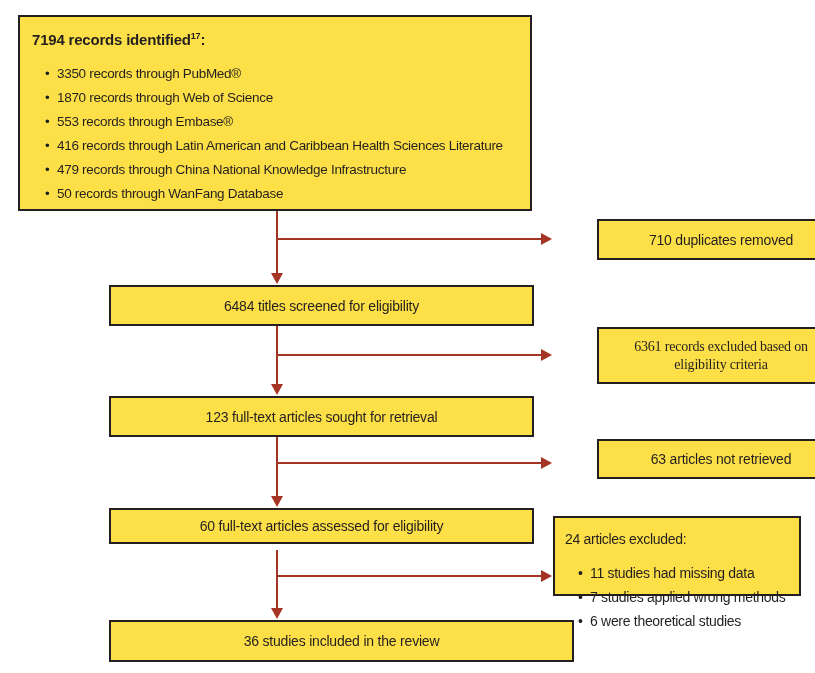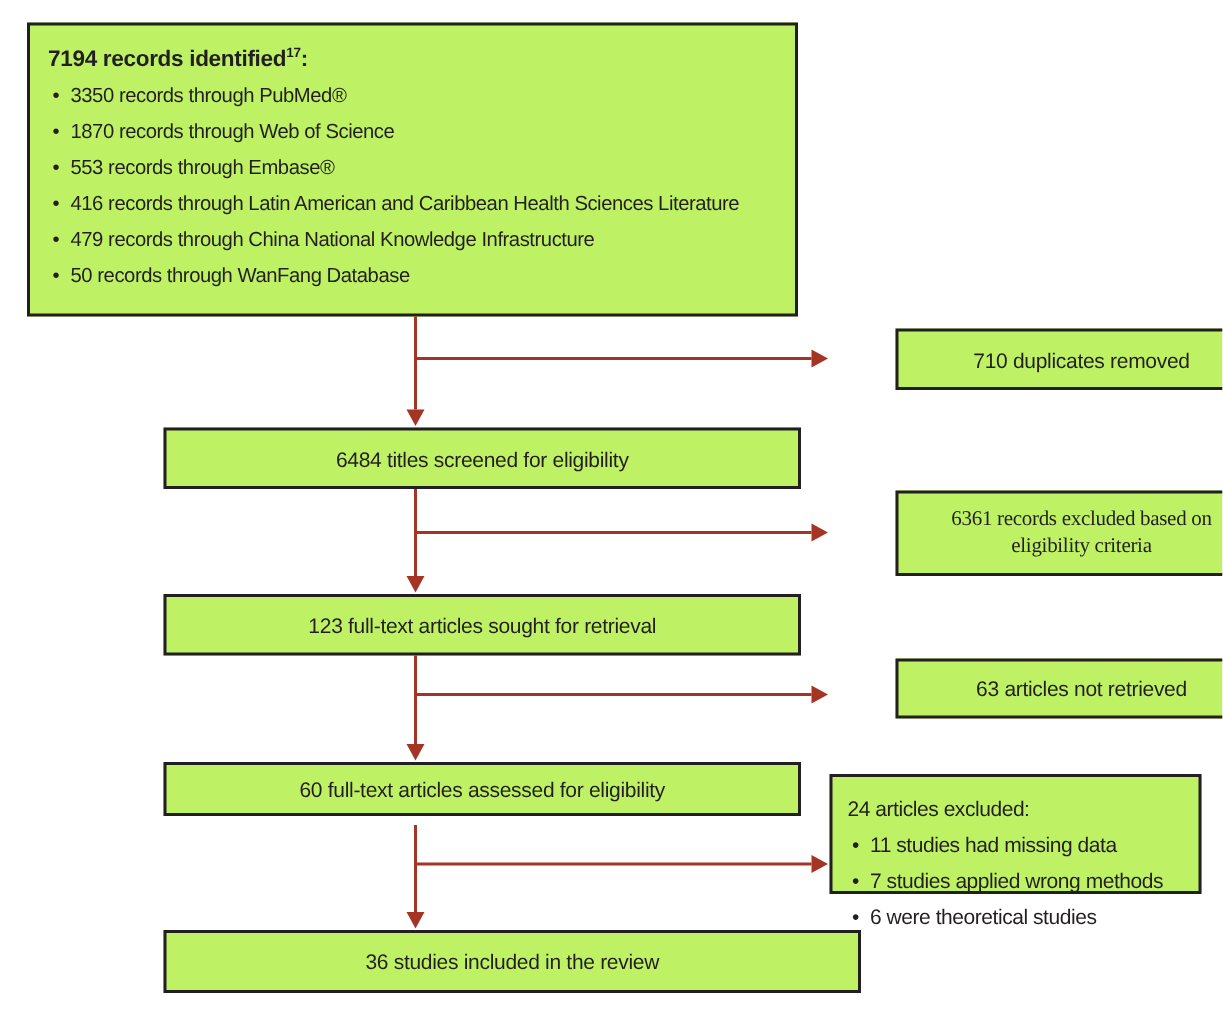--- a/index.html
+++ b/index.html
@@ -6,35 +6,35 @@
   .canvas {
     position:relative;
     width:815px; height:673px;
     background:var(--background,#ffffff);
     font-family:"Liberation Sans", sans-serif;
     color:var(--text,#231f20);
     overflow:hidden;
   }
   .box {
     position:absolute;
-    background:#bef264;
+    background:#fde047;
     border:2px solid var(--box-border,#231f20);
     box-sizing:border-box;
   }
   .center-text {
     display:flex; align-items:center; justify-content:center;
     text-align:center;
     font-size:14px; letter-spacing:-0.2px;
     padding:16px 8px; line-height:18px;margin-left:44px;
   }
   
   .top-box { padding:11px 12px 6px 12px; font-size:13.5px; letter-spacing:-0.3px; }
   .top-box .box-title { font-weight:bold; font-size:15px; letter-spacing:-0.2px; line-height:24px; }
   .top-box sup { font-size:9px; vertical-align:super; line-height:0; }
-  ul.plain { list-style:none; margin:0; padding:0; }
+  ul.plain { list-style:none; margin:10px; padding:0; }
   ul.plain li {
     position:relative; padding-left:15px;
     line-height:24px; white-space:nowrap;
   }
   ul.plain li::before { content:"\2022"; position:absolute; left:3px; }
   
   .side-list-box { padding:9px 10px 6px 10px; font-size:14px; letter-spacing:-0.3px; }
   .side-list-box .box-title { line-height:24px; }
   .side-list-box ul.plain li { line-height:24px; }
   

